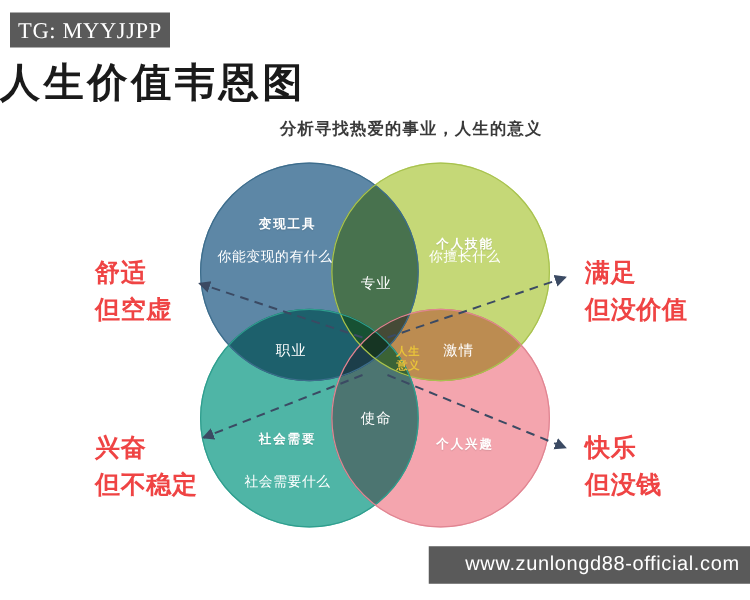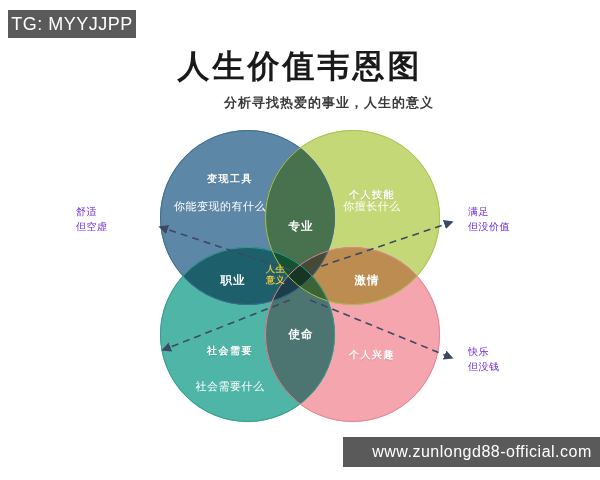--- a/index.html
+++ b/index.html
@@ -22,33 +22,34 @@
     color: #ffffff;
     display: flex;
     align-items: center;
     justify-content: center;
     letter-spacing: 0.5px;
   }
   #wm-tg {
     left: 8px; top: 10px;
     width: 128px; height: 28px;
     font-size: 18px;
+    font-family: Liberation Serif, serif;
   }
   #wm-url {
     left: 343px; top: 437px;
     width: 278px; height: 30px;
     font-size: 16px;
   }
 
   
   #title {
     position: absolute;
     left: 0; top: 45px;
     width: 600px;
-    text-align: center;
+    text-align: left;
     font-size: 32px;
     font-weight: bold;
     color: #1a1a1a;
     letter-spacing: 3px;
   }
   #subtitle {
     position: absolute;
     left: 0; top: 94px;
     width: 600px;
     text-align: center;
@@ -115,51 +116,51 @@
   #lbl-bl-title { left: 10px;  top: 214px; width: 120px; }
   #lbl-bl-sub   { left: 10px;  top: 248px; width: 120px; }
   #lbl-br-title { left: 152px; top: 218px; width: 120px; }
   #lbl-br-sub   { left: 152px; top: 248px; width: 120px; }
 
   
   .x-label {
     position: absolute;
     color: #ffffff;
     font-size: 11.5px;
-    font-weight: bold;
+    font-weight: normal;
     text-align: center;
     letter-spacing: 1px;
     z-index: 7;
     pointer-events: none;
   }
   #lbl-top    { left: 106px; top: 89px;  width: 70px; }  
   #lbl-left   { left: 38px;  top: 143px; width: 70px; }  
   #lbl-right  { left: 172px; top: 143px; width: 70px; }  
   #lbl-bottom { left: 106px; top: 197px; width: 70px; }  
 
   #lbl-center {
     position: absolute;
-    left: 106px; top: 134px;
+    left: 106px; top: 146px;
     width: 70px;
-    text-align: left;
+    text-align: right;
     color: #e8c23a;
     font-size: 9px;
     font-weight: bold;
     line-height: 1.25;
     letter-spacing: 0.5px;
     z-index: 8;
     pointer-events: none;
   }
 
   
   .outer {
     position: absolute;
-    font-size: 10px;
-    font-weight: normal;
-    color: #6d28d9;
+    font-size: 20px;
+    font-weight: bold;
+    color: #ef4444;
     line-height: 1.45;
     letter-spacing: 0.5px;
   }
   #out-tl { left: 76px;  top: 205px; text-align: left; }
   #out-tr { left: 468px; top: 205px; text-align: left; }
   #out-bl { left: 76px;  top: 345px; text-align: left; }
   #out-br { left: 468px; top: 345px; text-align: left; }
 
   #arrows {
     position: absolute;
@@ -226,20 +227,24 @@
   </svg>
 
   <div class="outer" id="out-tl">
     <div>舒适</div>
     <div>但空虚</div>
   </div>
   <div class="outer" id="out-tr">
     <div>满足</div>
     <div>但没价值</div>
   </div>
+  <div class="outer" id="out-bl">
+    <div>兴奋</div>
+    <div>但不稳定</div>
+  </div>
   <div class="outer" id="out-br">
     <div>快乐</div>
     <div>但没钱</div>
   </div>
 
   <div class="wm" id="wm-url">www.zunlongd88-official.com</div>
 
 </div>
 
 </body></html>

